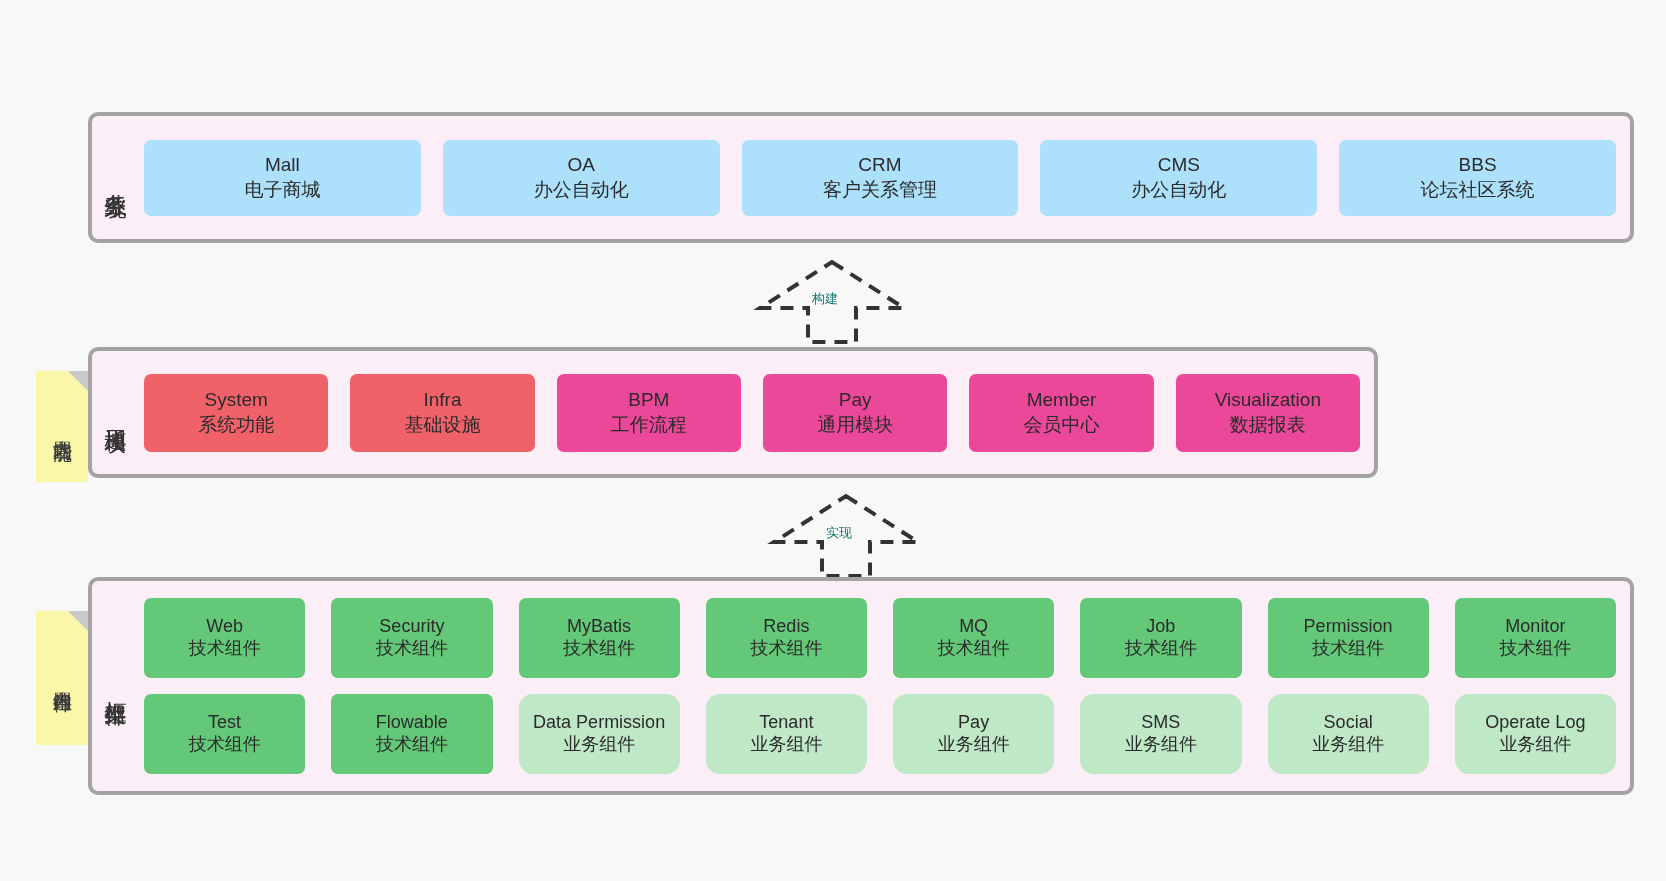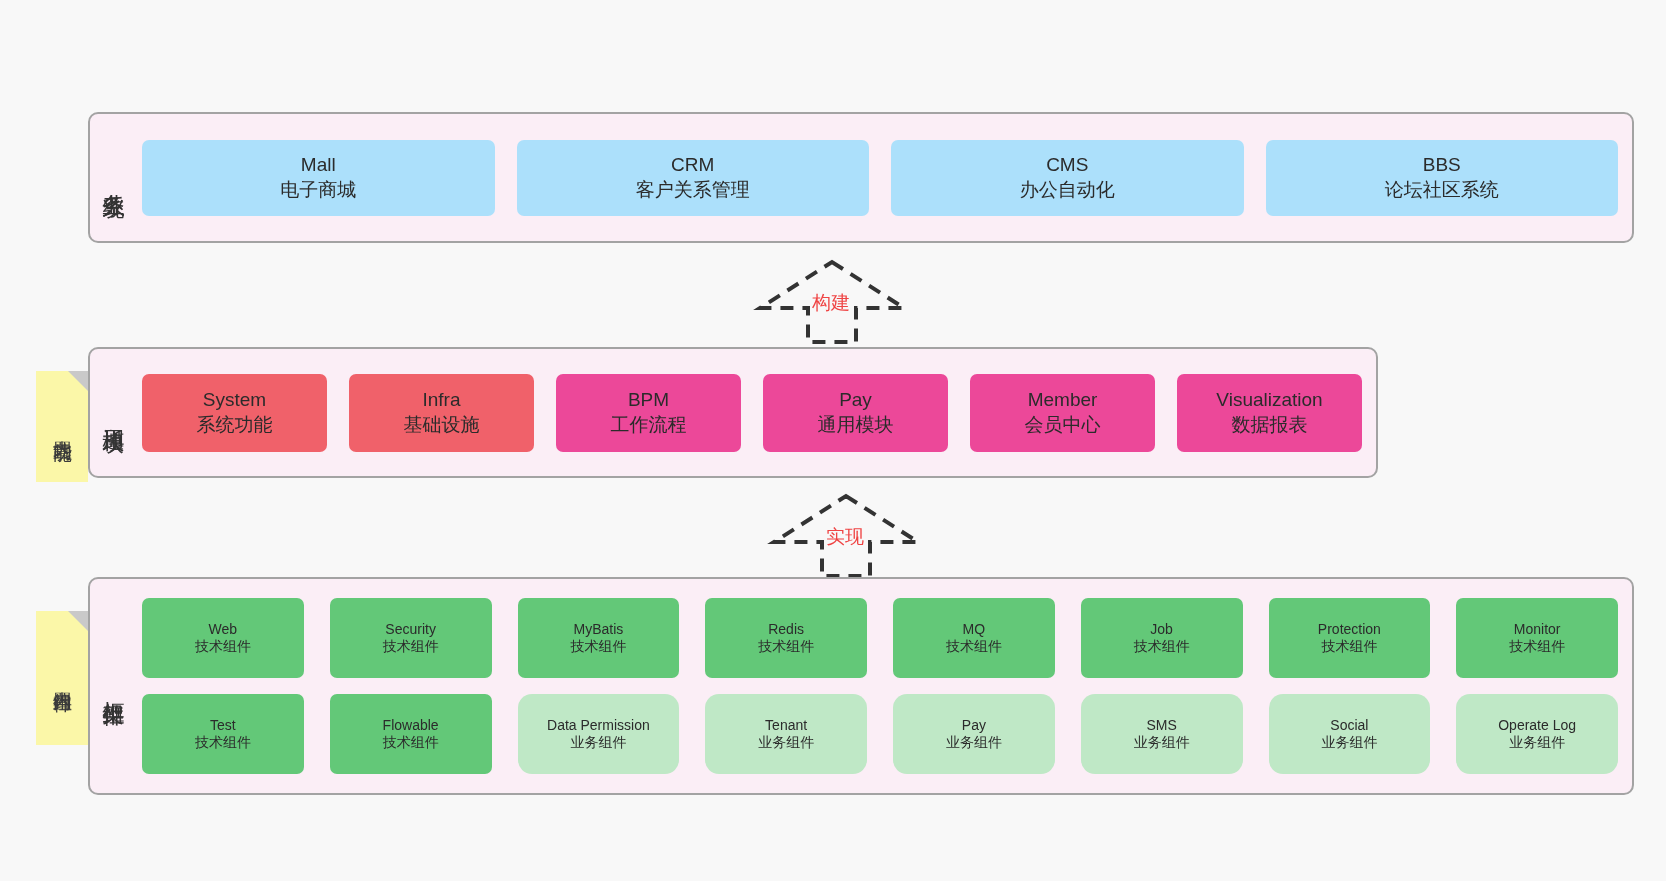--- a/index.html
+++ b/index.html
@@ -19,21 +19,21 @@
     position: relative;
     width: 1666px;
     height: 881px;
     background: #f8f8f8;
   }
 
   
   .layer {
     position: absolute;
     background: #fbeef6;
-    border: 2px solid #a3a3a3;
+    border: 4px solid #a3a3a3;
     border-radius: 10px;
     box-sizing: border-box;
     display: flex;
     align-items: stretch;
   }
   .layer-title {
     flex: 0 0 auto;
     width: 46px;
     display: flex;
     align-items: center;
@@ -97,21 +97,21 @@
     left: 88px;  top: 347px;  width: 1290px;  height: 131px;
   }
   #layer-common .layer-body .row { height: 78px; }
 
   
   #layer-framework {
     left: 88px;  top: 577px;  width: 1546px;  height: 218px;
   }
   #layer-framework .layer-body { gap: 16px; }
   #layer-framework .row { height: 80px; gap: 26px; }
-  #layer-framework .node { font-size: 14px; line-height: 1.22; }
+  #layer-framework .node { font-size: 18px; line-height: 1.22; }
 
   
   .note {
     position: absolute;
     width: 52px;
     background: #fbf7a8;
     display: flex;
     align-items: center;
     justify-content: center;
     font-size: 19px;
@@ -132,22 +132,22 @@
   }
   #note-builtin-func { left: 36px; top: 371px; height: 111px; }
   #note-builtin-comp { left: 36px; top: 611px; height: 134px; }
 
   
   .arrow {
     position: absolute;
   }
   .arrow-label {
     position: absolute;
-    font-size: 19px;
-    color: #ef4444;
+    font-size: 13px;
+    color: #0f766e;
     background: transparent;
     white-space: nowrap;
     font-family: Liberation Serif, serif;
   }
   #arrow-build { left: 752px; top: 258px; width: 160px; height: 86px; }
   #arrow-build-label { left: 812px; top: 290px; }
   #arrow-impl  { left: 766px; top: 492px; width: 160px; height: 86px; }
   #arrow-impl-label  { left: 826px; top: 524px; }
 </style>
 </head>
@@ -157,20 +157,24 @@
 
   <div class="layer" id="layer-business">
     <div class="layer-title">业务系统</div>
     <div class="layer-body">
       <div class="row">
         <div class="node blue">
           <span class="en">Mall</span>
           <span class="cn">电子商城</span>
         </div>
         <div class="node blue">
+          <span class="en">OA</span>
+          <span class="cn">办公自动化</span>
+        </div>
+        <div class="node blue">
           <span class="en">CRM</span>
           <span class="cn">客户关系管理</span>
         </div>
         <div class="node blue">
           <span class="en">CMS</span>
           <span class="cn">办公自动化</span>
         </div>
         <div class="node blue">
           <span class="en">BBS</span>
           <span class="cn">论坛社区系统</span>
@@ -258,21 +262,21 @@
         </div>
         <div class="node green">
           <span class="en">MQ</span>
           <span class="cn">技术组件</span>
         </div>
         <div class="node green">
           <span class="en">Job</span>
           <span class="cn">技术组件</span>
         </div>
         <div class="node green">
-          <span class="en">Protection</span>
+          <span class="en">Permission</span>
           <span class="cn">技术组件</span>
         </div>
         <div class="node green">
           <span class="en">Monitor</span>
           <span class="cn">技术组件</span>
         </div>
       </div>
 
       <div class="row">
         <div class="node green">

